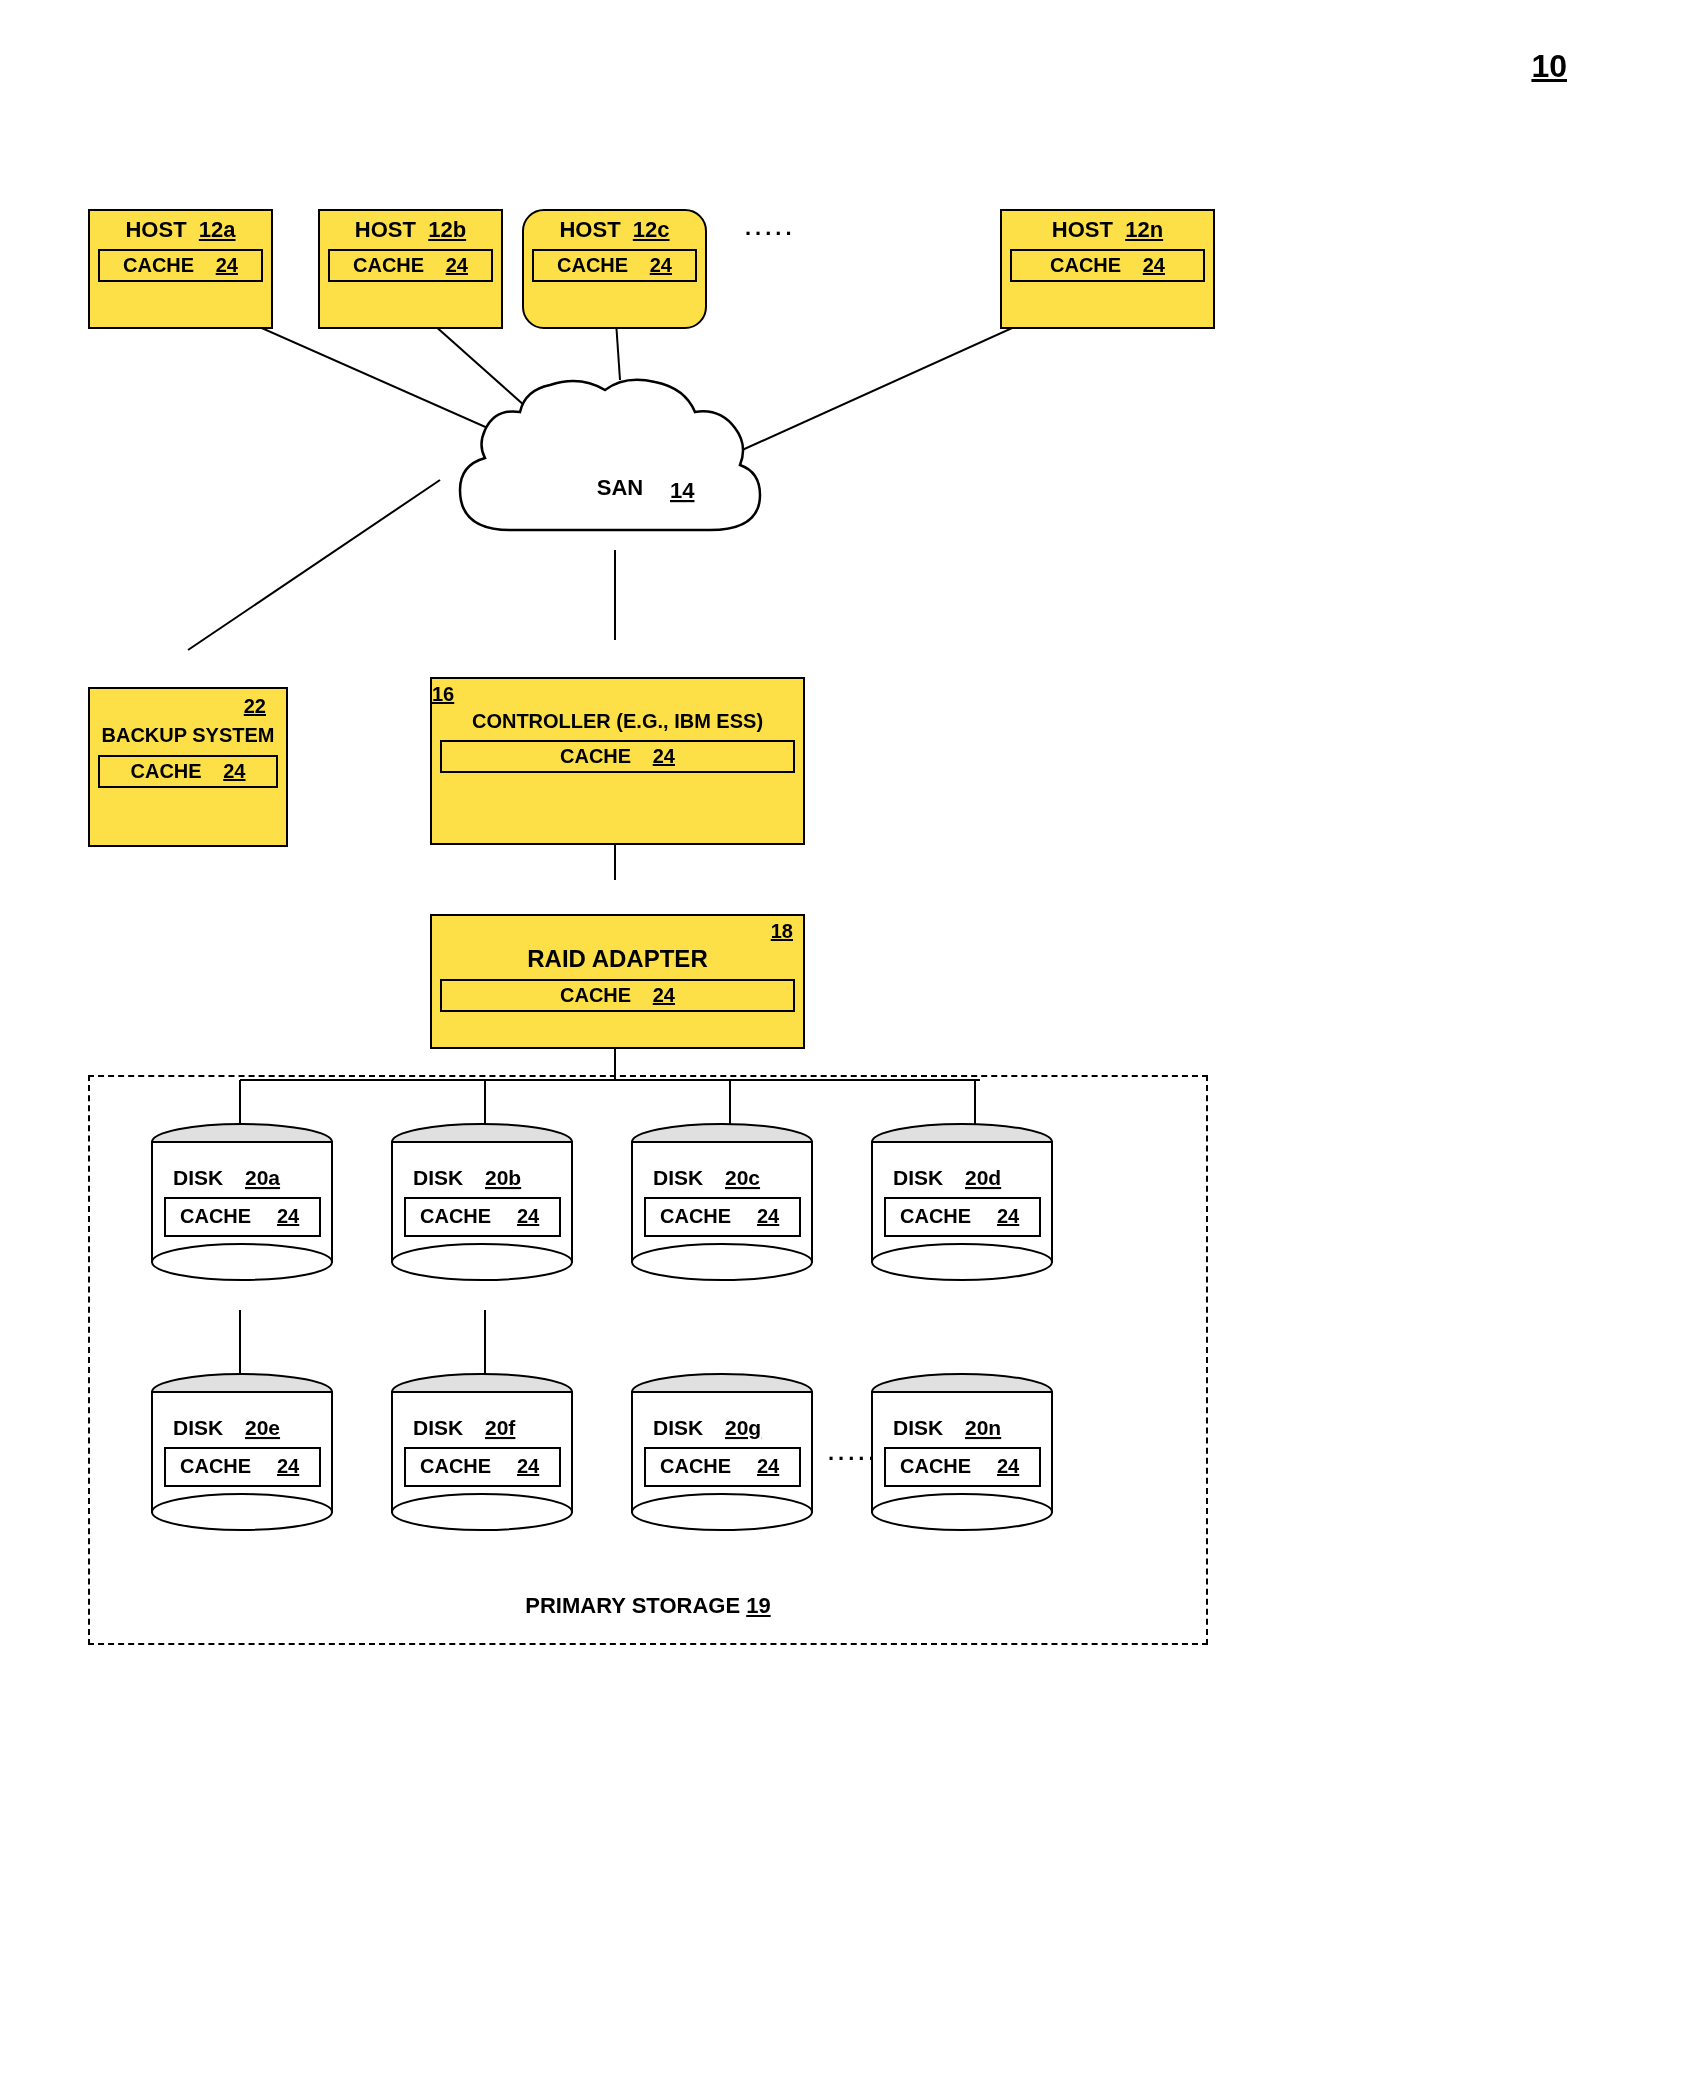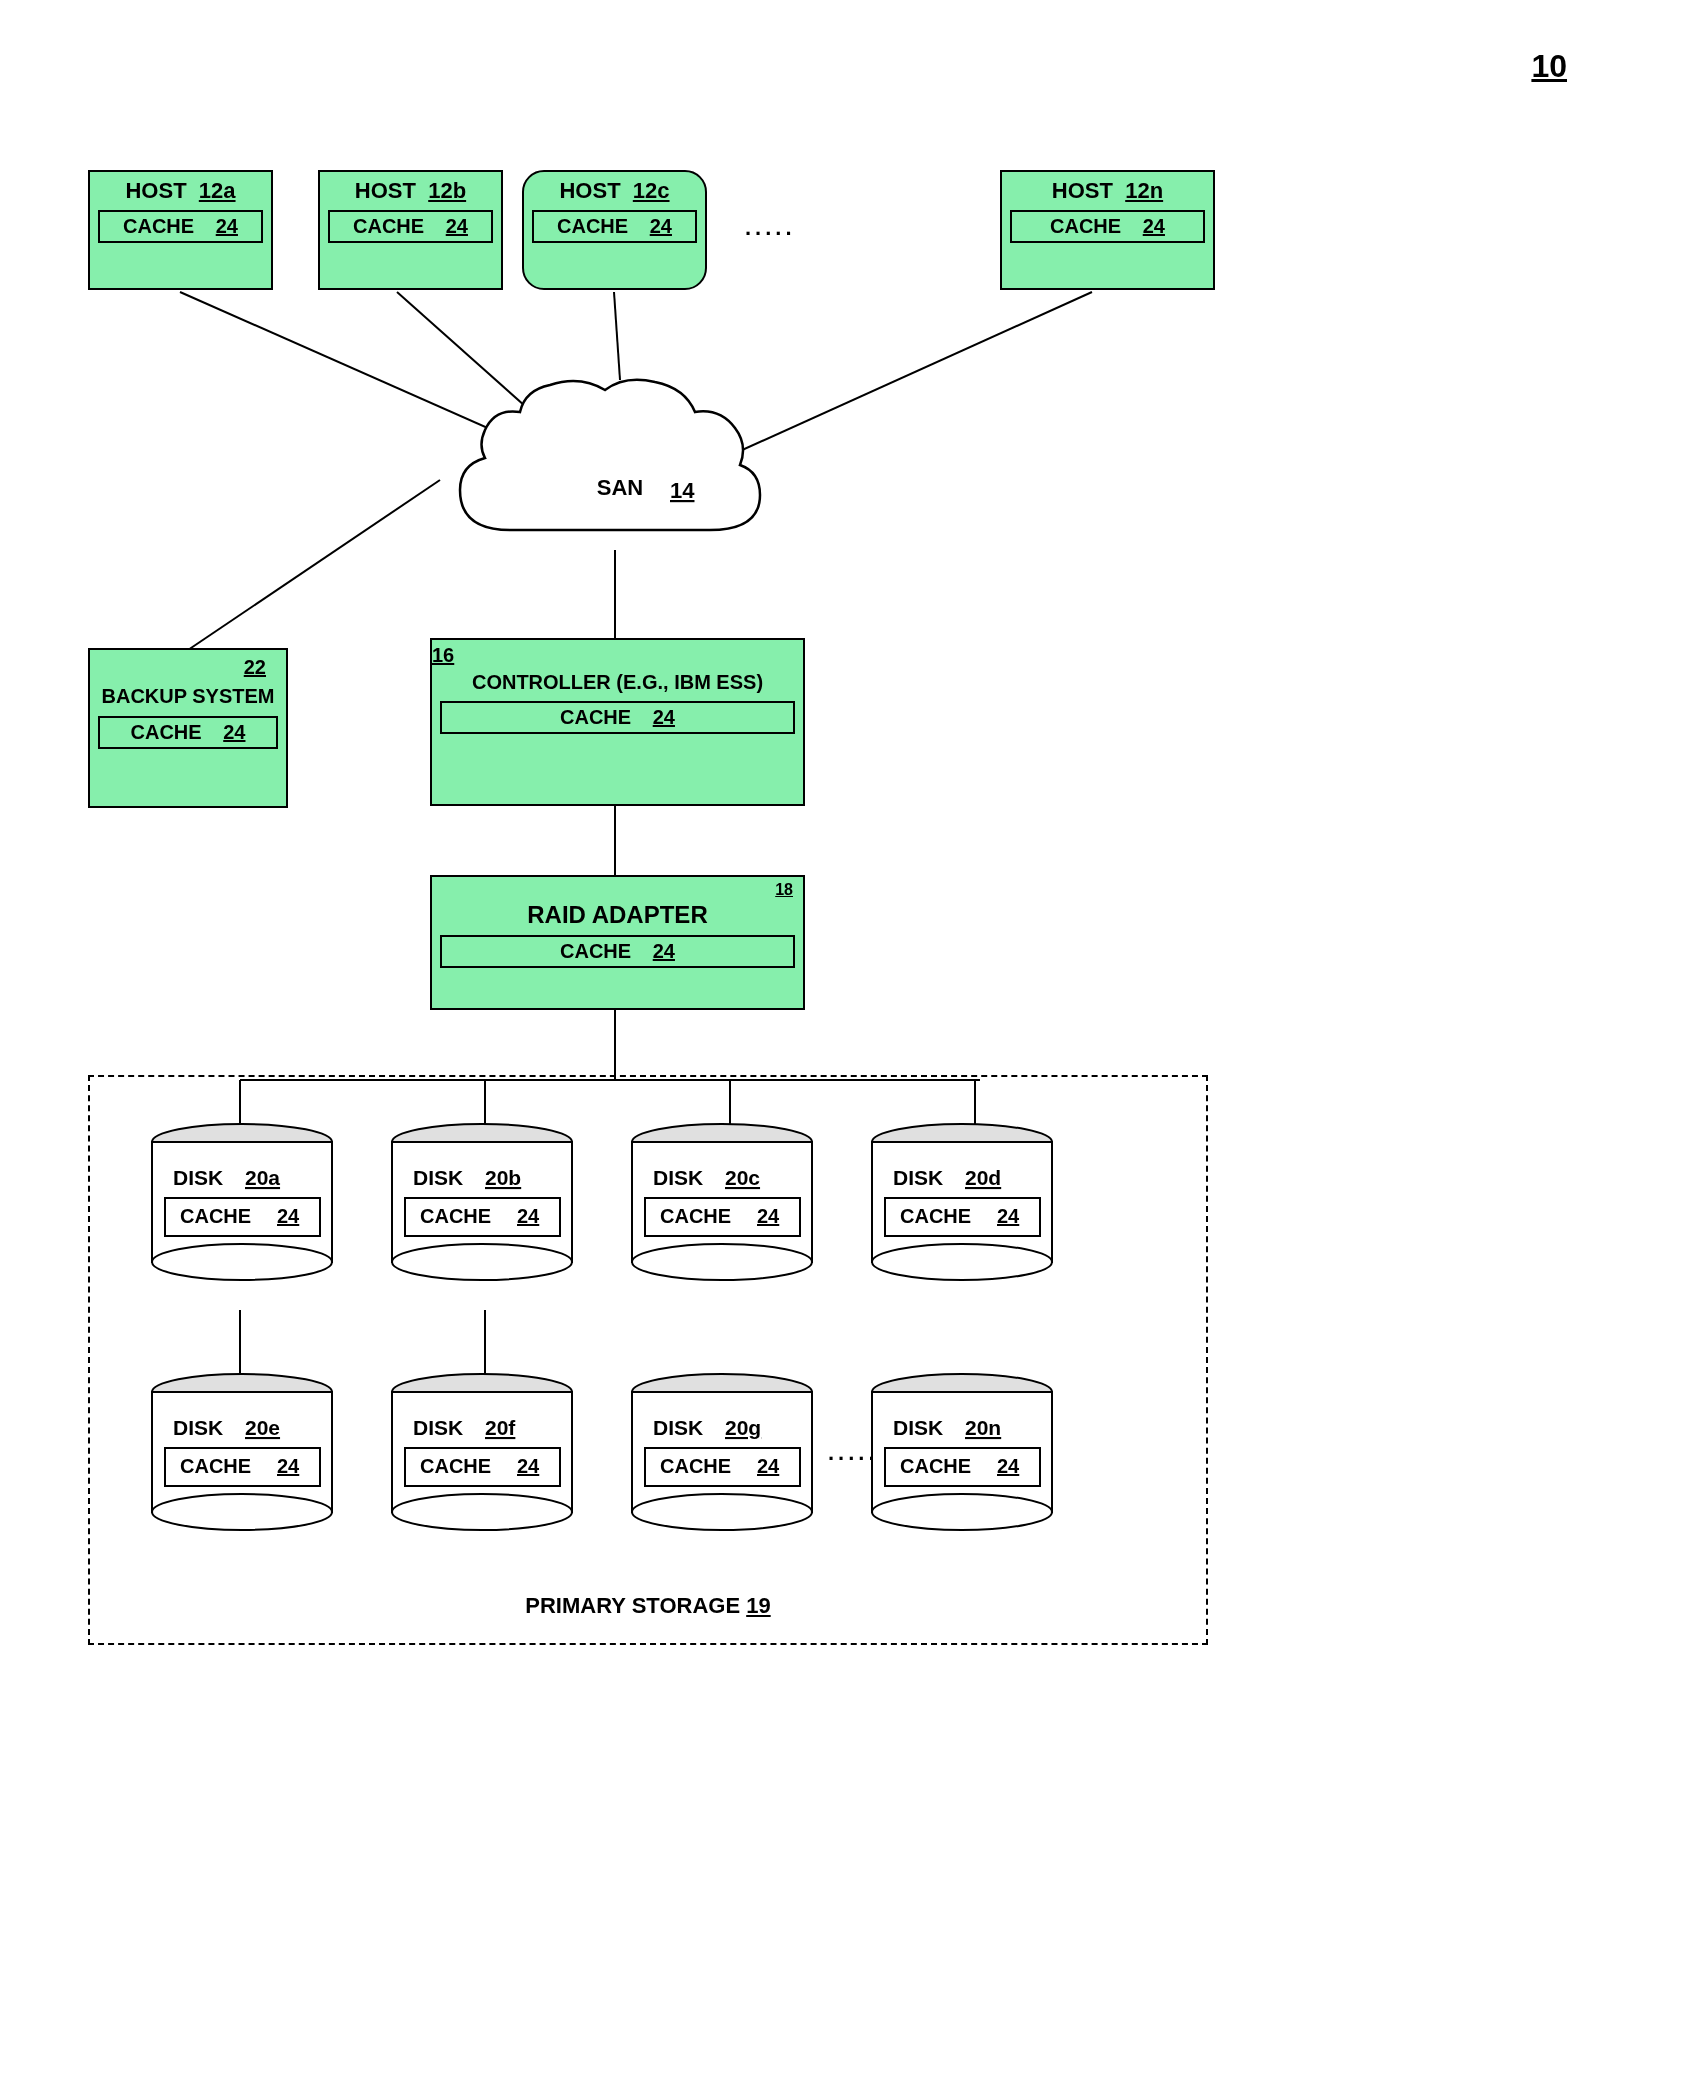--- a/index.html
+++ b/index.html
@@ -18,22 +18,23 @@
       right: 120px;
       font-size: 32px;
       font-weight: bold;
       text-decoration: underline;
     }
 
     
     .box {
       position: absolute;
       border: 2px solid #000;
-      background: #86efac;
+      background: #fde047;
       text-align: center;
+      margin-top: 39px;
     }
 
     .box-title {
       font-size: 22px;
       font-weight: bold;
       padding: 6px 4px 2px 4px;
     }
 
     .box-ref {
       font-size: 22px;
@@ -197,21 +198,21 @@
   </div>
   <div style="font-size:20px;font-weight:bold;padding:2px 8px;text-align:center;line-height:1.3;">CONTROLLER (E.G., IBM ESS)</div>
   <div class="cache-box">
     <span>CACHE</span>
     &nbsp;<span class="cache-ref">24</span>
   </div>
 </div>
 
 <div class="box" style="left:430px;top:875px;width:375px;height:135px;">
   <div style="display:flex;justify-content:flex-end;padding:4px 10px 0 0;">
-    <span style="font-size:16px;font-weight:bold;text-decoration:underline;">18</span>
+    <span style="font-size:20px;font-weight:bold;text-decoration:underline;">18</span>
   </div>
   <div style="font-size:24px;font-weight:bold;padding:2px 8px;text-align:center;">RAID ADAPTER</div>
   <div class="cache-box">
     <span>CACHE</span>
     &nbsp;<span class="cache-ref">24</span>
   </div>
 </div>
 
 <div class="dashed-box" style="left:88px;top:1075px;width:1120px;height:570px;">
 

